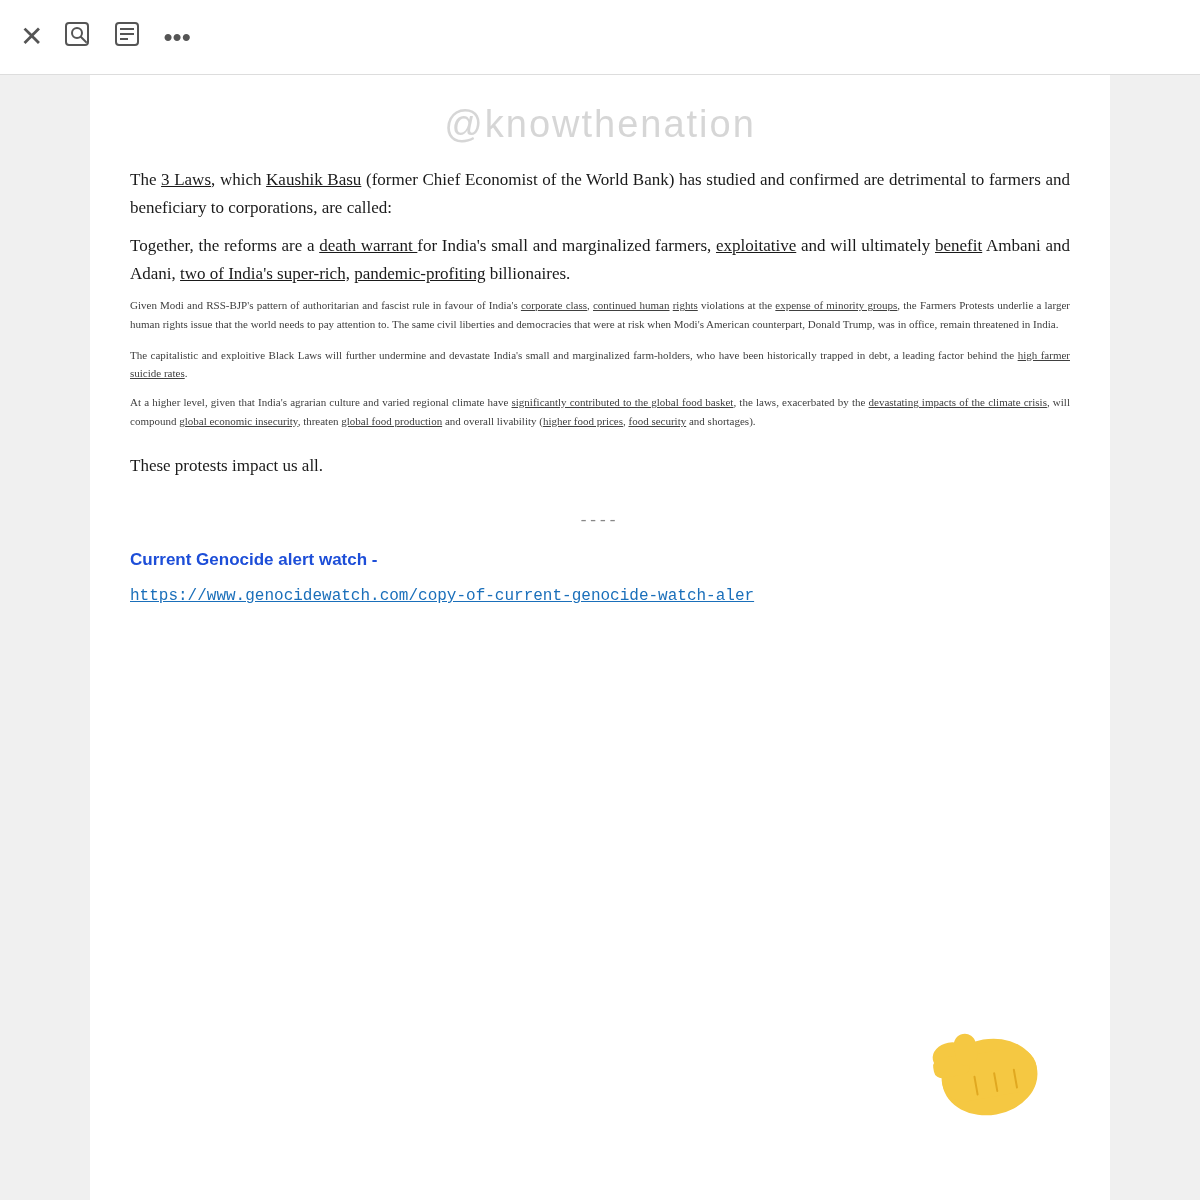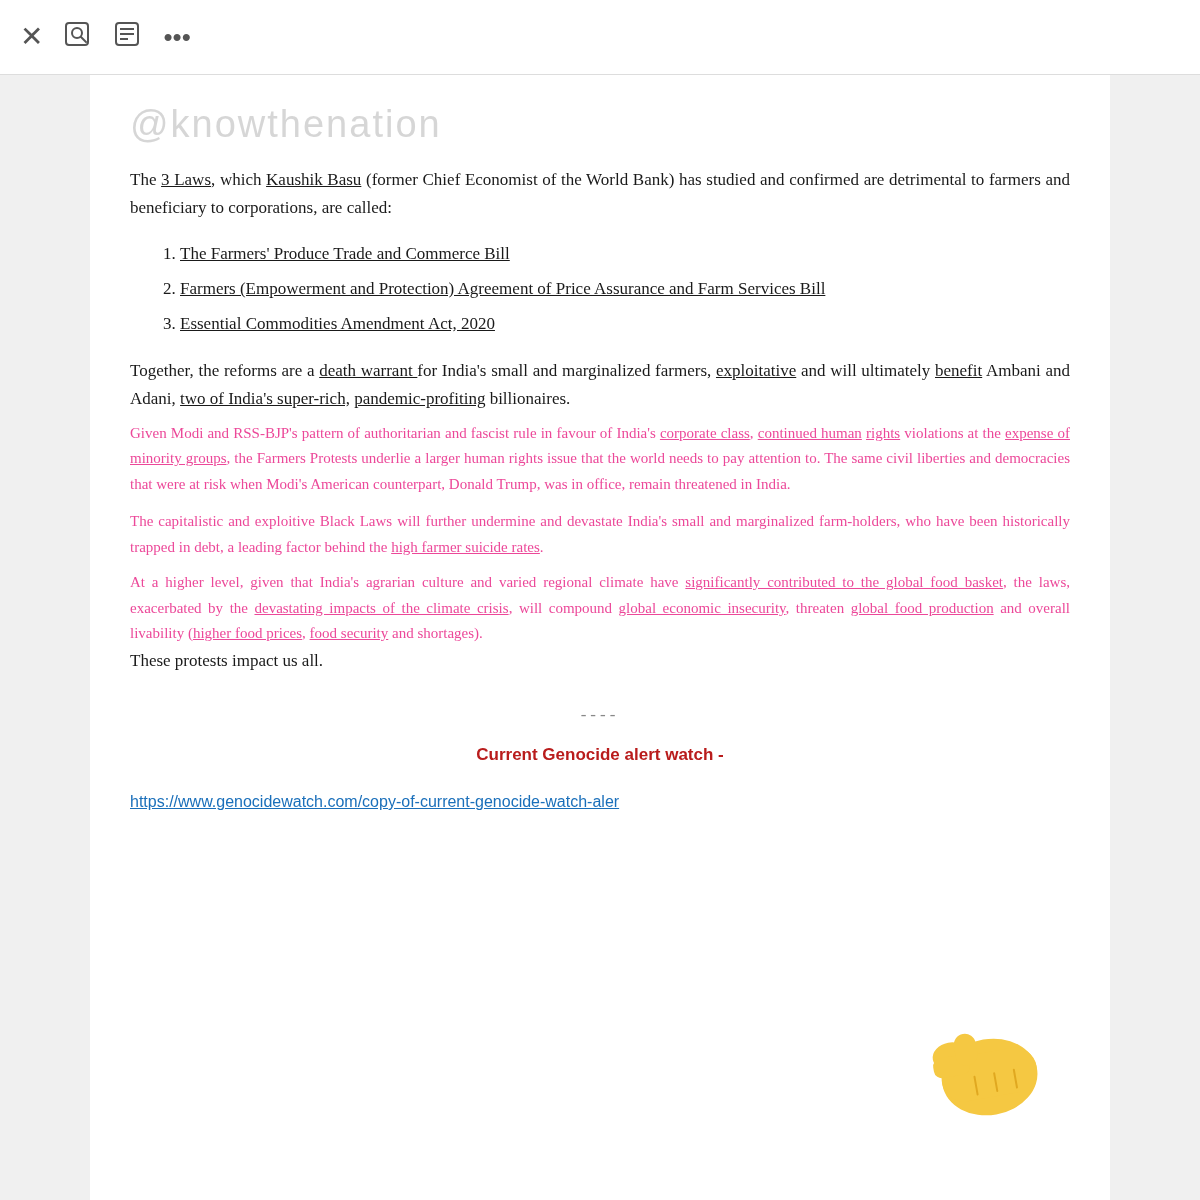--- a/index.html
+++ b/index.html
@@ -54,20 +54,21 @@
       background: #ffffff;
       margin: 0 90px;
       height: calc(1200px - 75px);
       overflow-y: auto;
       padding: 10px 40px 40px 40px;
       position: relative;
     }
 
     
     .watermark {
+      text-align: center;
       font-size: 38px;
       color: rgba(180, 180, 180, 0.55);
       font-family: Arial, sans-serif;
       letter-spacing: 2px;
       padding: 18px 0 10px 0;
       user-select: none;
     }
 
     
     .body-text {
@@ -99,55 +100,55 @@
       font-family: Arial, sans-serif;
       font-size: 14px;
       font-weight: bold;
       letter-spacing: 0.5px;
       color: #1a1a1a;
       margin: 22px 0 10px 0;
       text-transform: uppercase;
     }
 
     .bigger-text {
-      font-size: 15px;
+      font-size: 11px;
       line-height: 1.7;
-      color: #ec4899;
+      color: #404040;
       text-align: justify;
       margin-top: 8px;
     }
 
     .protests-line {
       font-size: 17px;
       line-height: 1.65;
       color: #1a1a1a;
+      margin-top: 22px;
     }
 
     .divider {
       text-align: center;
       font-size: 17px;
       color: #888;
       margin: 30px 0 20px 0;
       letter-spacing: 4px;
     }
 
     .genocide-heading {
       font-size: 17px;
       font-weight: bold;
       font-family: Arial, sans-serif;
-      color: #b91c1c;
-      margin-bottom: 28px;
-      text-align: center;
+      color: #1d4ed8;
+      margin-bottom: 16px;
     }
 
     .genocide-link {
       color: #1a6fba;
       text-decoration: underline;
       font-size: 16px;
-      font-family: Liberation Sans, sans-serif;
+      font-family: Liberation Mono, monospace;
     }
 
     
     .hand-emoji {
       position: absolute;
       right: 55px;
       bottom: 80px;
       font-size: 90px;
       transform: rotate(-15deg);
     }
@@ -184,31 +185,20 @@
 
   
   <div class="watermark">@knowthenation</div>
 
   
   <p class="body-text">
     <span>The </span><a class="underline-link">3 Laws</a><span>, which </span><a class="underline-link">Kaushik Basu</a><span> (former Chief Economist of the World Bank) has studied and confirmed are detrimental to farmers and beneficiary to corporations, are called:</span>
   </p>
 
   
-  <ol class="bill-list">
-    <li>
-      <a class="underline-link">The Farmers' Produce Trade and Commerce Bill</a>
-    </li>
-    <li>
-      <a class="underline-link">Farmers (Empowerment and Protection) Agreement of Price Assurance and Farm Services Bill</a>
-    </li>
-    <li>
-      <a class="underline-link">Essential Commodities Amendment Act, 2020</a>
-    </li>
-  </ol>
 
   
   <p class="body-text">
     <span>Together, the reforms are a </span><a class="underline-link">death warrant </a><span>for India's small and marginalized farmers, </span><a class="underline-link">exploitative</a><span> and will ultimately </span><a class="underline-link">benefit</a><span> Ambani and Adani, </span><a class="underline-link">two of India's super-rich,</a> <a class="underline-link">pandemic-profiting</a><span> billionaires.</span>
   </p>
 
   
 
   
   <p class="bigger-text">

